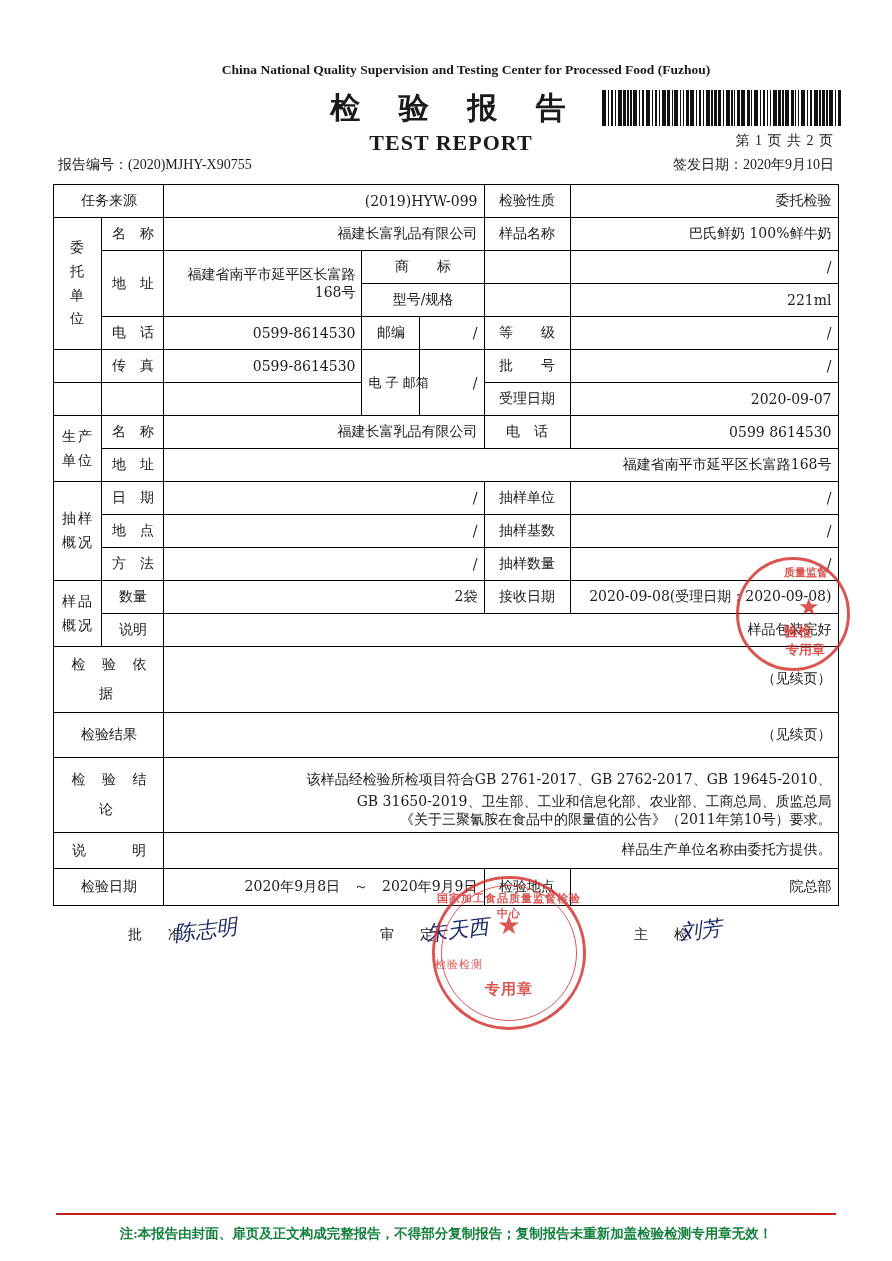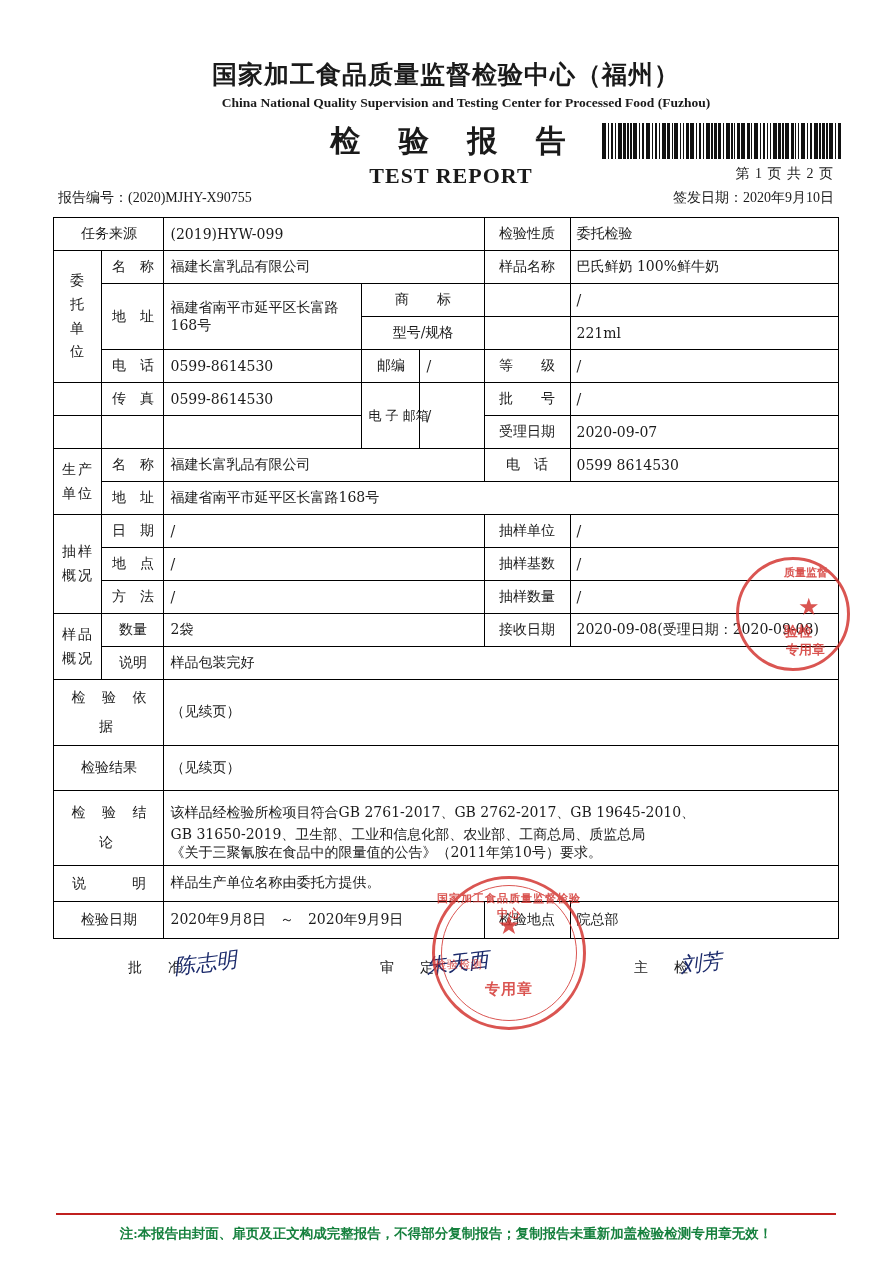--- a/index.html
+++ b/index.html
@@ -119,21 +119,21 @@
     vertical-align: middle;
     height: 26px;
     font-family: "DejaVu Serif", "Liberation Serif", serif;
   }
   td.lbl {
     text-align: center;
     white-space: nowrap;
     margin-top: 34px;
   }
   td.val {
-    text-align: left;
+    text-align: right;
     padding-left: 8px;
   }
   td.vcenter-label {
     text-align: center;
     letter-spacing: 2px;
     line-height: 1.7;
   }
   .small { font-size: 13px; }
 
   .tall-basis { height: 155px; vertical-align: middle; }
@@ -295,21 +295,20 @@
     font-weight: bold;
     color: #d2302c;
   }
 </style>
 </head>
 <body>
 
 <div class="page">
 
   <div class="header">
-    <div class="org-cn">国家加工食品质量监督检验中心（福州）</div>
     <div class="org-en">China National Quality Supervision and Testing Center for Processed Food (Fuzhou)</div>
 
     <div class="title-row">
       <div class="title-cn">检 验 报 告</div>
       <div class="title-en">TEST REPORT</div>
       <div class="barcode" id="barcode">
           <i style="width: 4.8px; margin-right: 1.6px;"></i>
           <i style="width: 1.6px; margin-right: 1.6px;"></i>
           <i style="width: 3.2px; margin-right: 1.6px;"></i>
           <i style="width: 1.6px; margin-right: 1.6px;"></i>

